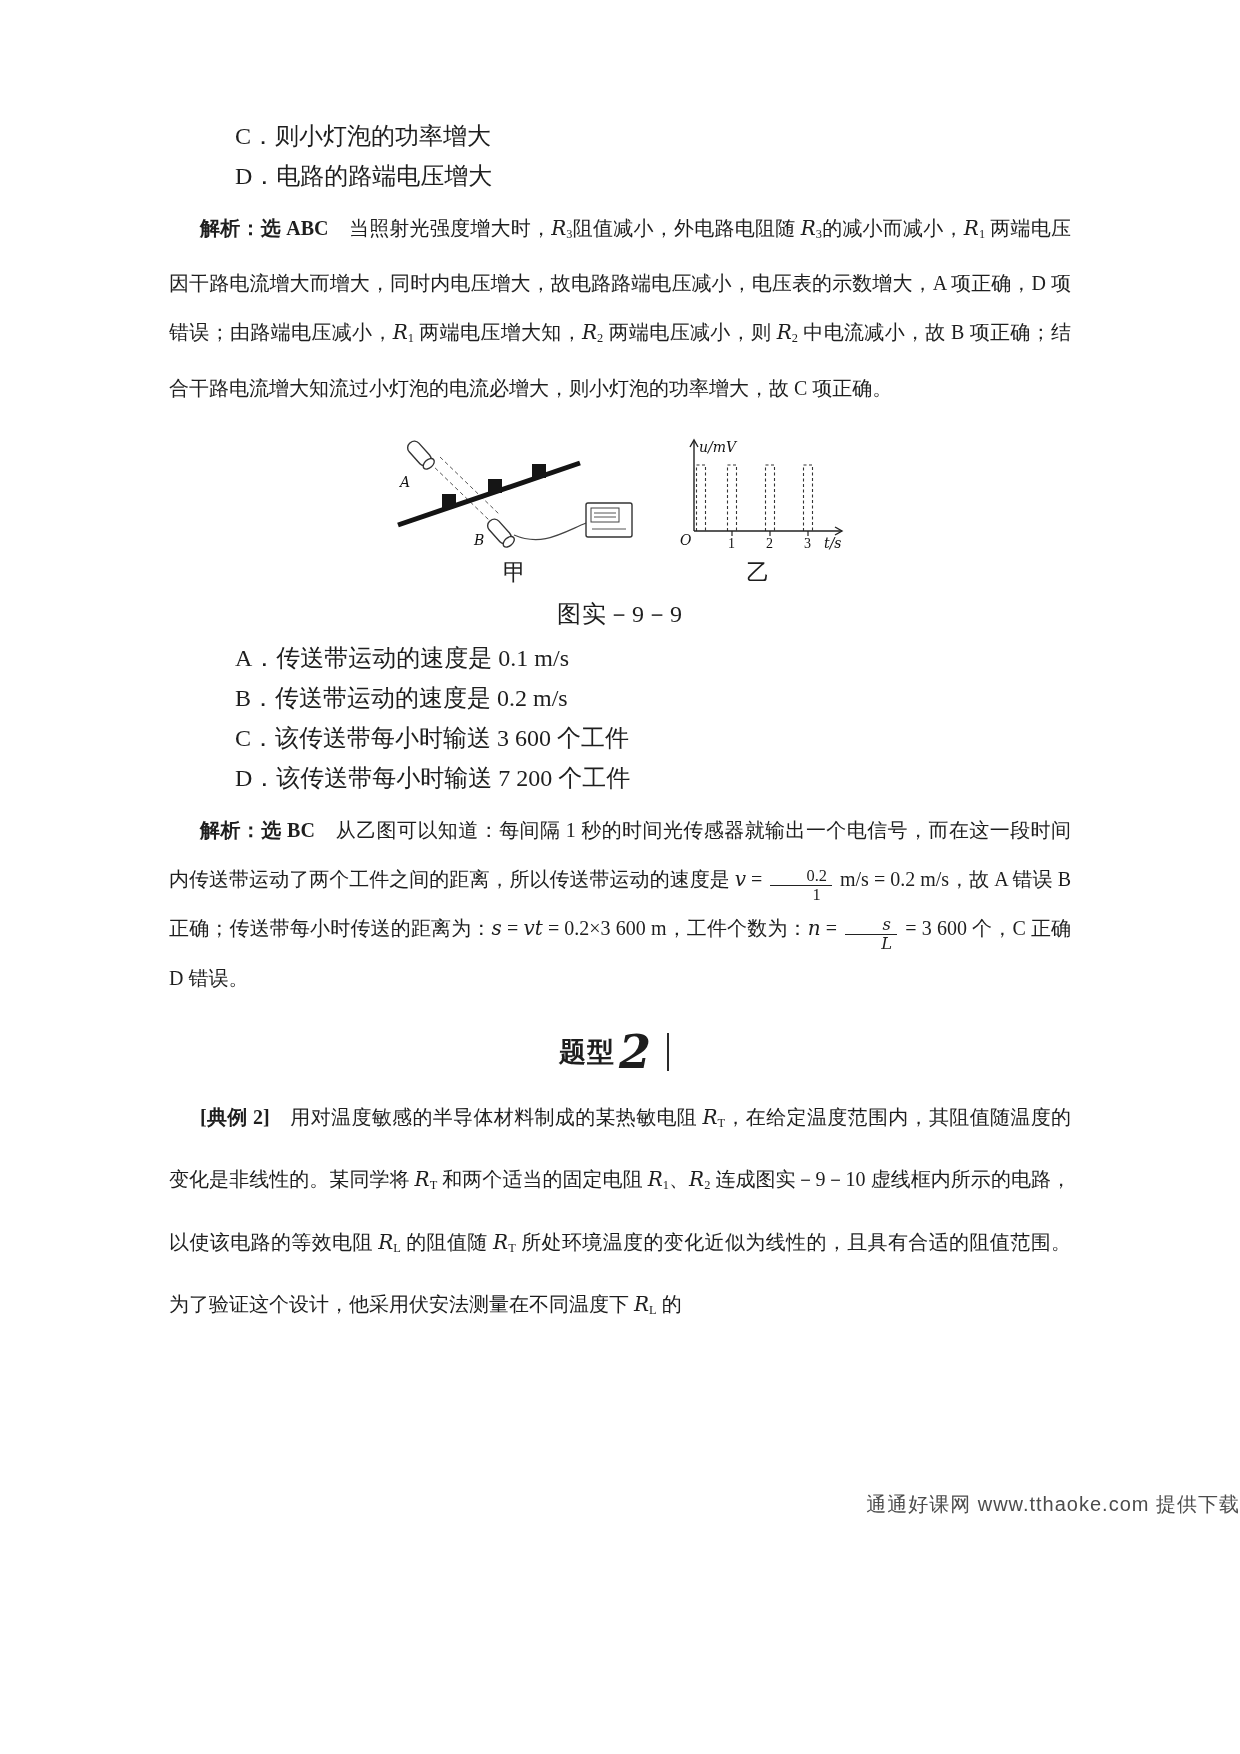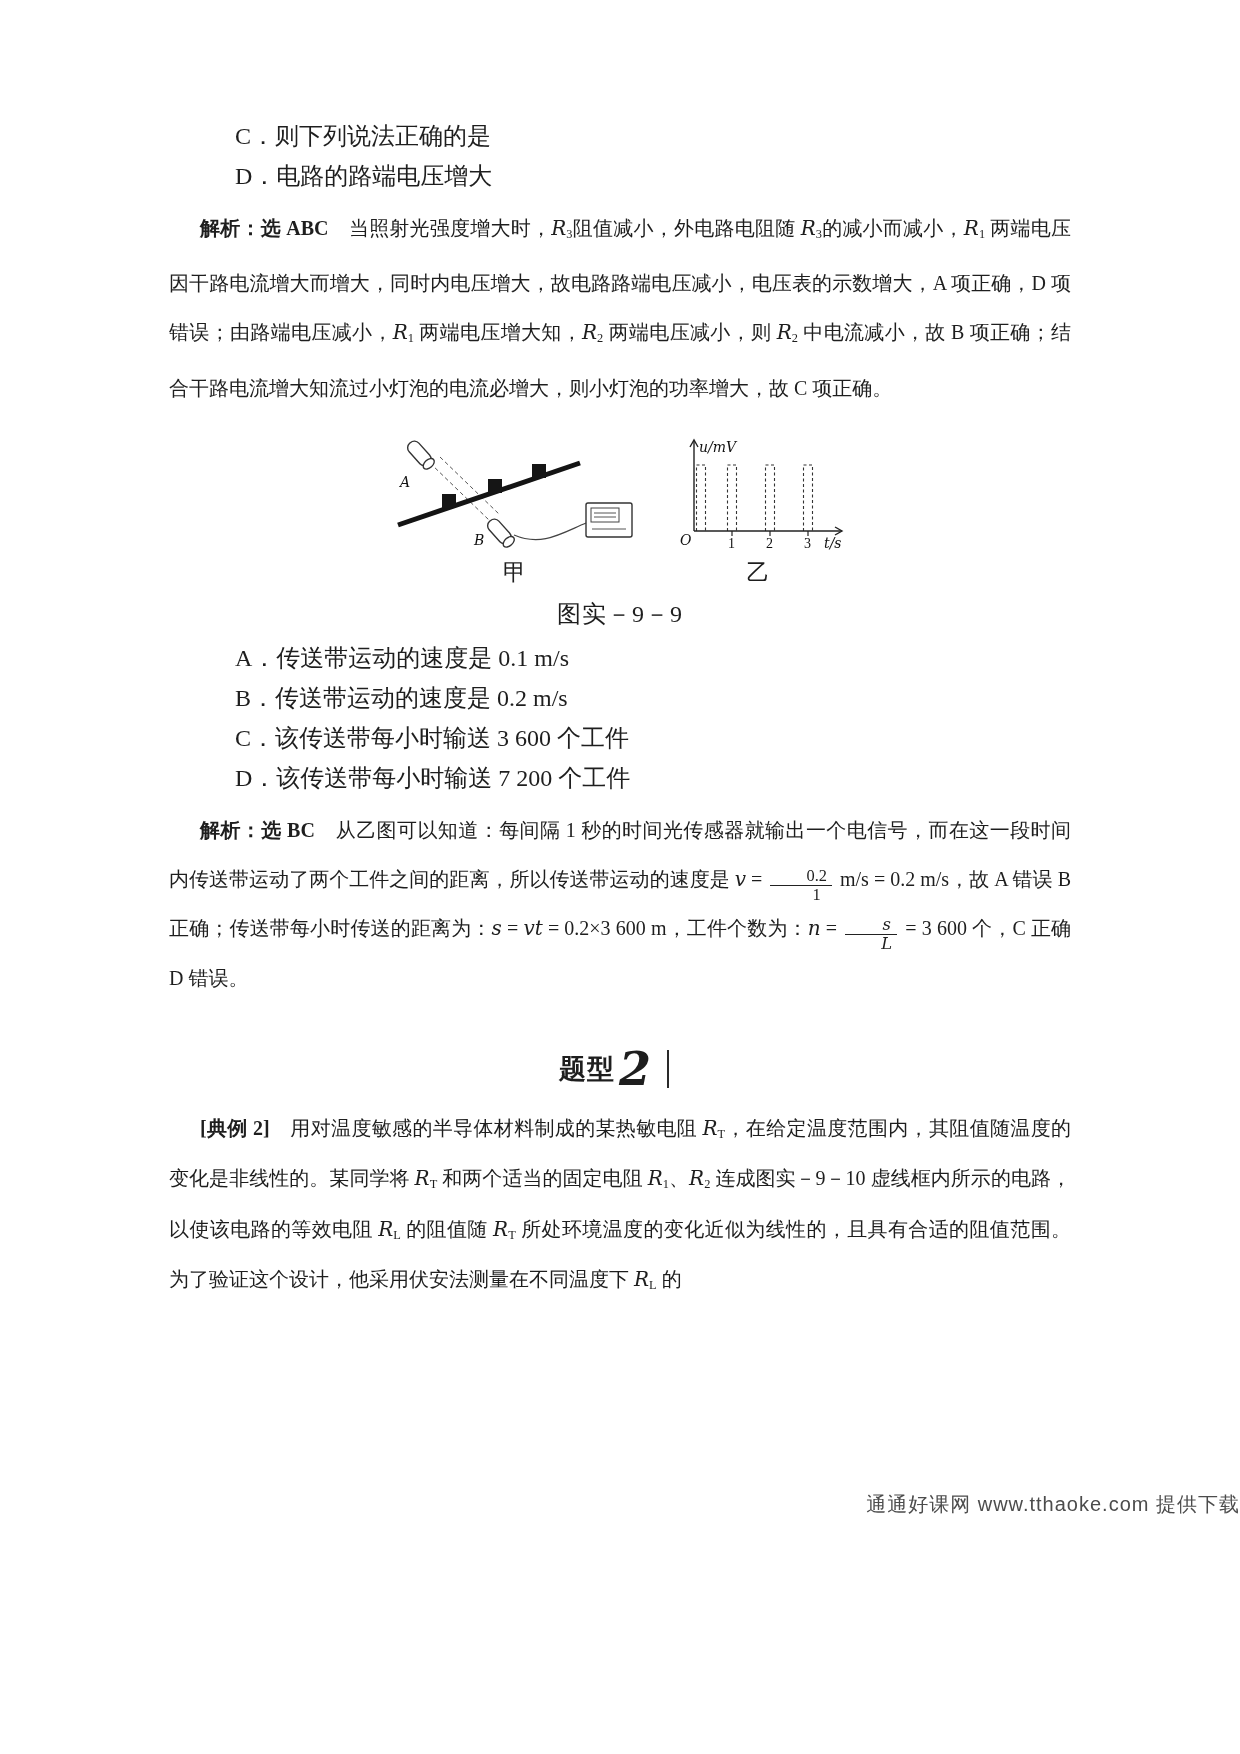--- a/index.html
+++ b/index.html
@@ -20,26 +20,26 @@
   .bd{font-weight:700}
   .frac{display:inline-block;text-align:center;vertical-align:-0.85em;line-height:1.12;font-size:0.82em;margin:0 3px}
   .frac .fnum{display:block;padding:0 5px;border-bottom:1.5px solid #222}
   .frac .fden{display:block;padding:0 5px}
   .figure-row{display:flex;justify-content:center;align-items:flex-end;gap:26px;margin:12px 0 2px}
   .fig-col{text-align:center}
   .fig-label{font-size:23px;margin-top:2px}
   .fig-caption{text-align:center;font-size:24px;margin:10px 0 8px;letter-spacing:1px}
   .q3-options{margin-top:4px}
   .q3-options .opt2{line-height:40px}
-  .section-header{display:flex;justify-content:center;align-items:center;margin:37px 0 8px;height:58px}
+  .section-header{display:flex;justify-content:center;align-items:center;margin:20px 0 8px;height:58px}
   .tixing-prefix{font-weight:700;font-size:27px;letter-spacing:1px}
   .tixing-number{font-weight:700;font-style:italic;font-size:46px;font-family:"DejaVu Serif",serif;line-height:1;margin:0 4px 0 4px}
   .vrule{width:2px;height:38px;background:#2a2a2a;margin:0 12px}
   .section-title{font-weight:700;font-size:25px;letter-spacing:1px}
-  .example{line-height:44px;margin-top:6px}
+  .example{line-height:56px;margin-top:6px}
   .footer{margin-top:auto;margin-bottom:236px;text-align:right;font-size:20px;color:#4c4c4c;
     font-family:"Liberation Sans","DejaVu Sans",sans-serif;letter-spacing:1px}
   
   .belt{stroke:#141414;stroke-width:5}
   .wp{fill:#151515}
   .cylg rect,.cylg ellipse{fill:#fff;stroke:#333;stroke-width:1.4}
   .beam{stroke:#555;stroke-width:1;stroke-dasharray:4 3;fill:none}
   .cable{stroke:#444;stroke-width:1.2;fill:none}
   .recorder{fill:#fff;stroke:#333;stroke-width:1.4}
   .screen{fill:#fff;stroke:#444;stroke-width:1}
@@ -48,21 +48,21 @@
   .tick{stroke:#222;stroke-width:1.2}
   .pulse{stroke:#333;stroke-width:1.1;stroke-dasharray:3 2.5;fill:none}
   .svg-text{font-size:14px;fill:#111;font-family:"Liberation Serif","DejaVu Serif",serif}
   .svg-italic{font-style:italic;font-family:"DejaVu Serif",serif}
 </style>
 </head>
 <body>
 
 <div class="content">
 
-  <div class="opt2">C．则下列说法正确的是</div>
+  <div class="opt2">C．则小灯泡的功率增大</div>
   <div class="opt2">D．电路的路端电压增大</div>
 
   <p class="para analysis indent"><span class="lead">解析：选 ABC</span><span>　当照射光强度增大时，<span class="it">R</span><span class="sb">3</span>阻值减小，外电路电阻随 <span class="it">R</span><span class="sb">3</span>的减小而减小，<span class="it">R</span><span class="sb">1</span> 两端电压因干路电流增大而增大，同时内电压增大，故电路路端电压减小，电压表的示数增大，A 项正确，D 项错误；由路端电压减小，<span class="it">R</span><span class="sb">1</span> 两端电压增大知，<span class="it">R</span><span class="sb">2</span> 两端电压减小，则 <span class="it">R</span><span class="sb">2</span> 中电流减小，故 B 项正确；结合干路电流增大知流过小灯泡的电流必增大，则小灯泡的功率增大，故 C 项正确。</span></p>
 
 
   <div class="figure-row">
     <div class="fig-col">
       <svg width="250" height="118" viewBox="0 0 250 118">
         <line class="beam" x1="40" y1="30" x2="100" y2="88"></line>
         <line class="beam" x1="50" y1="24" x2="110" y2="82"></line>

